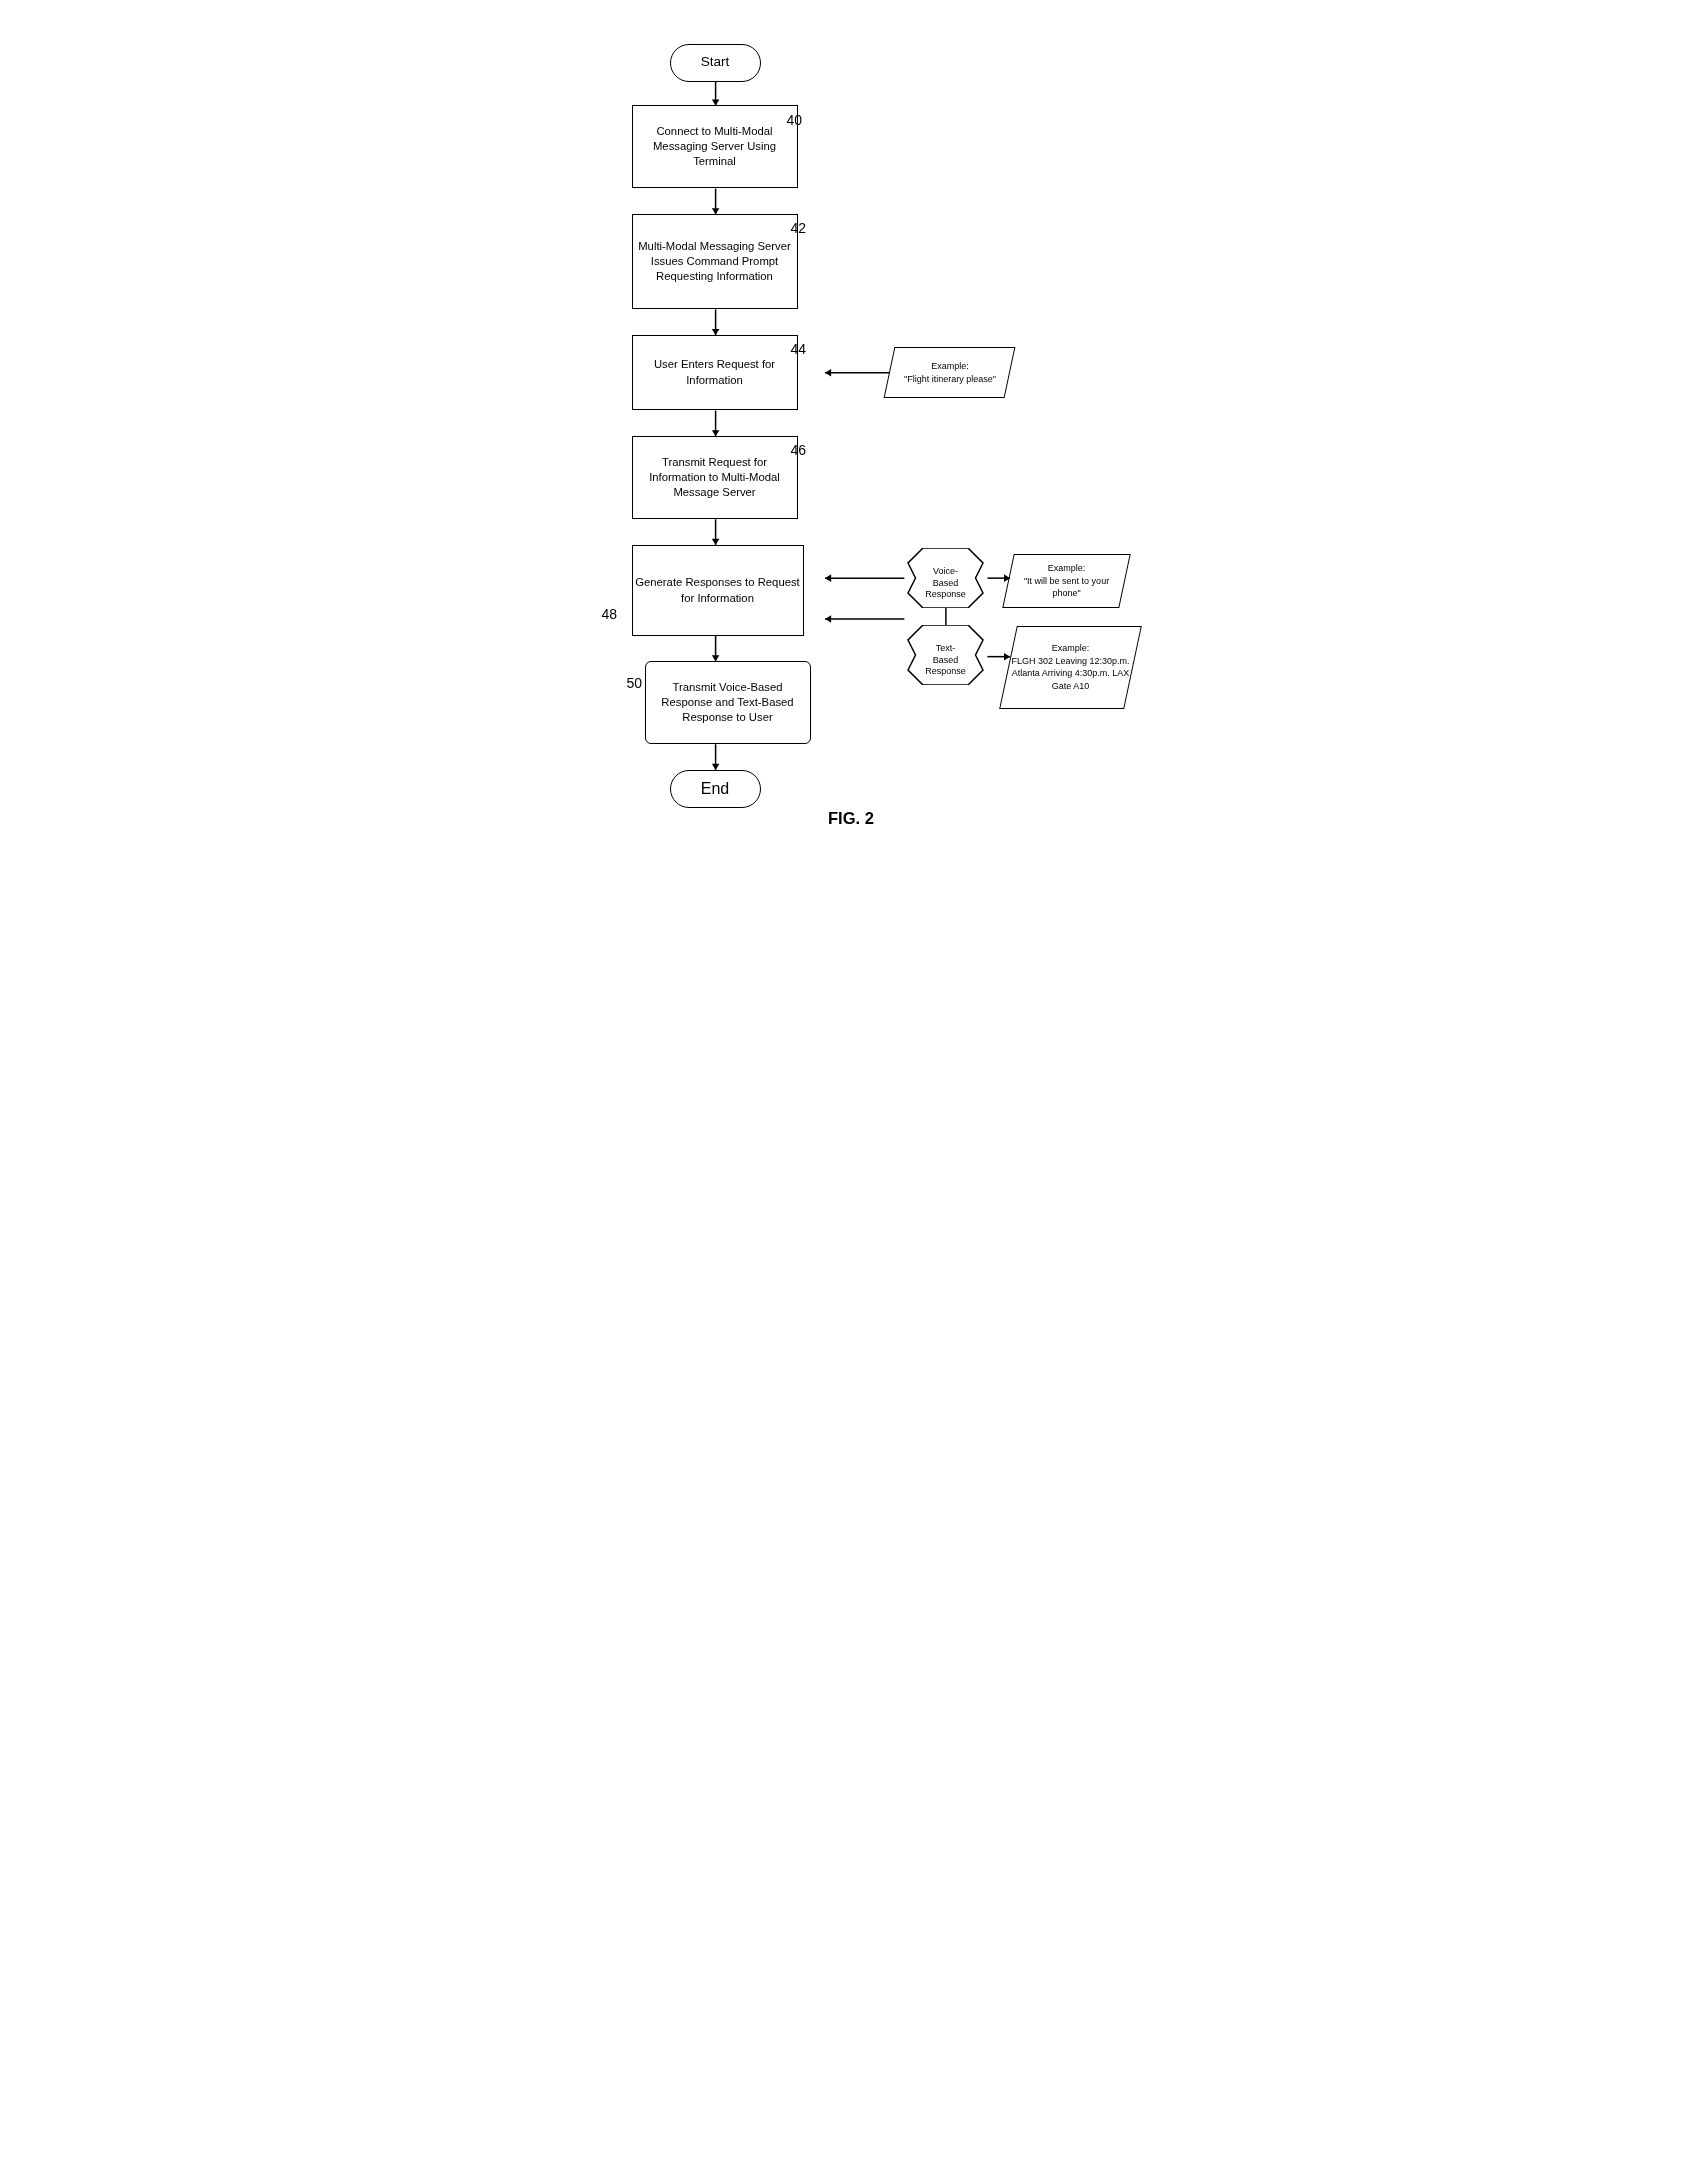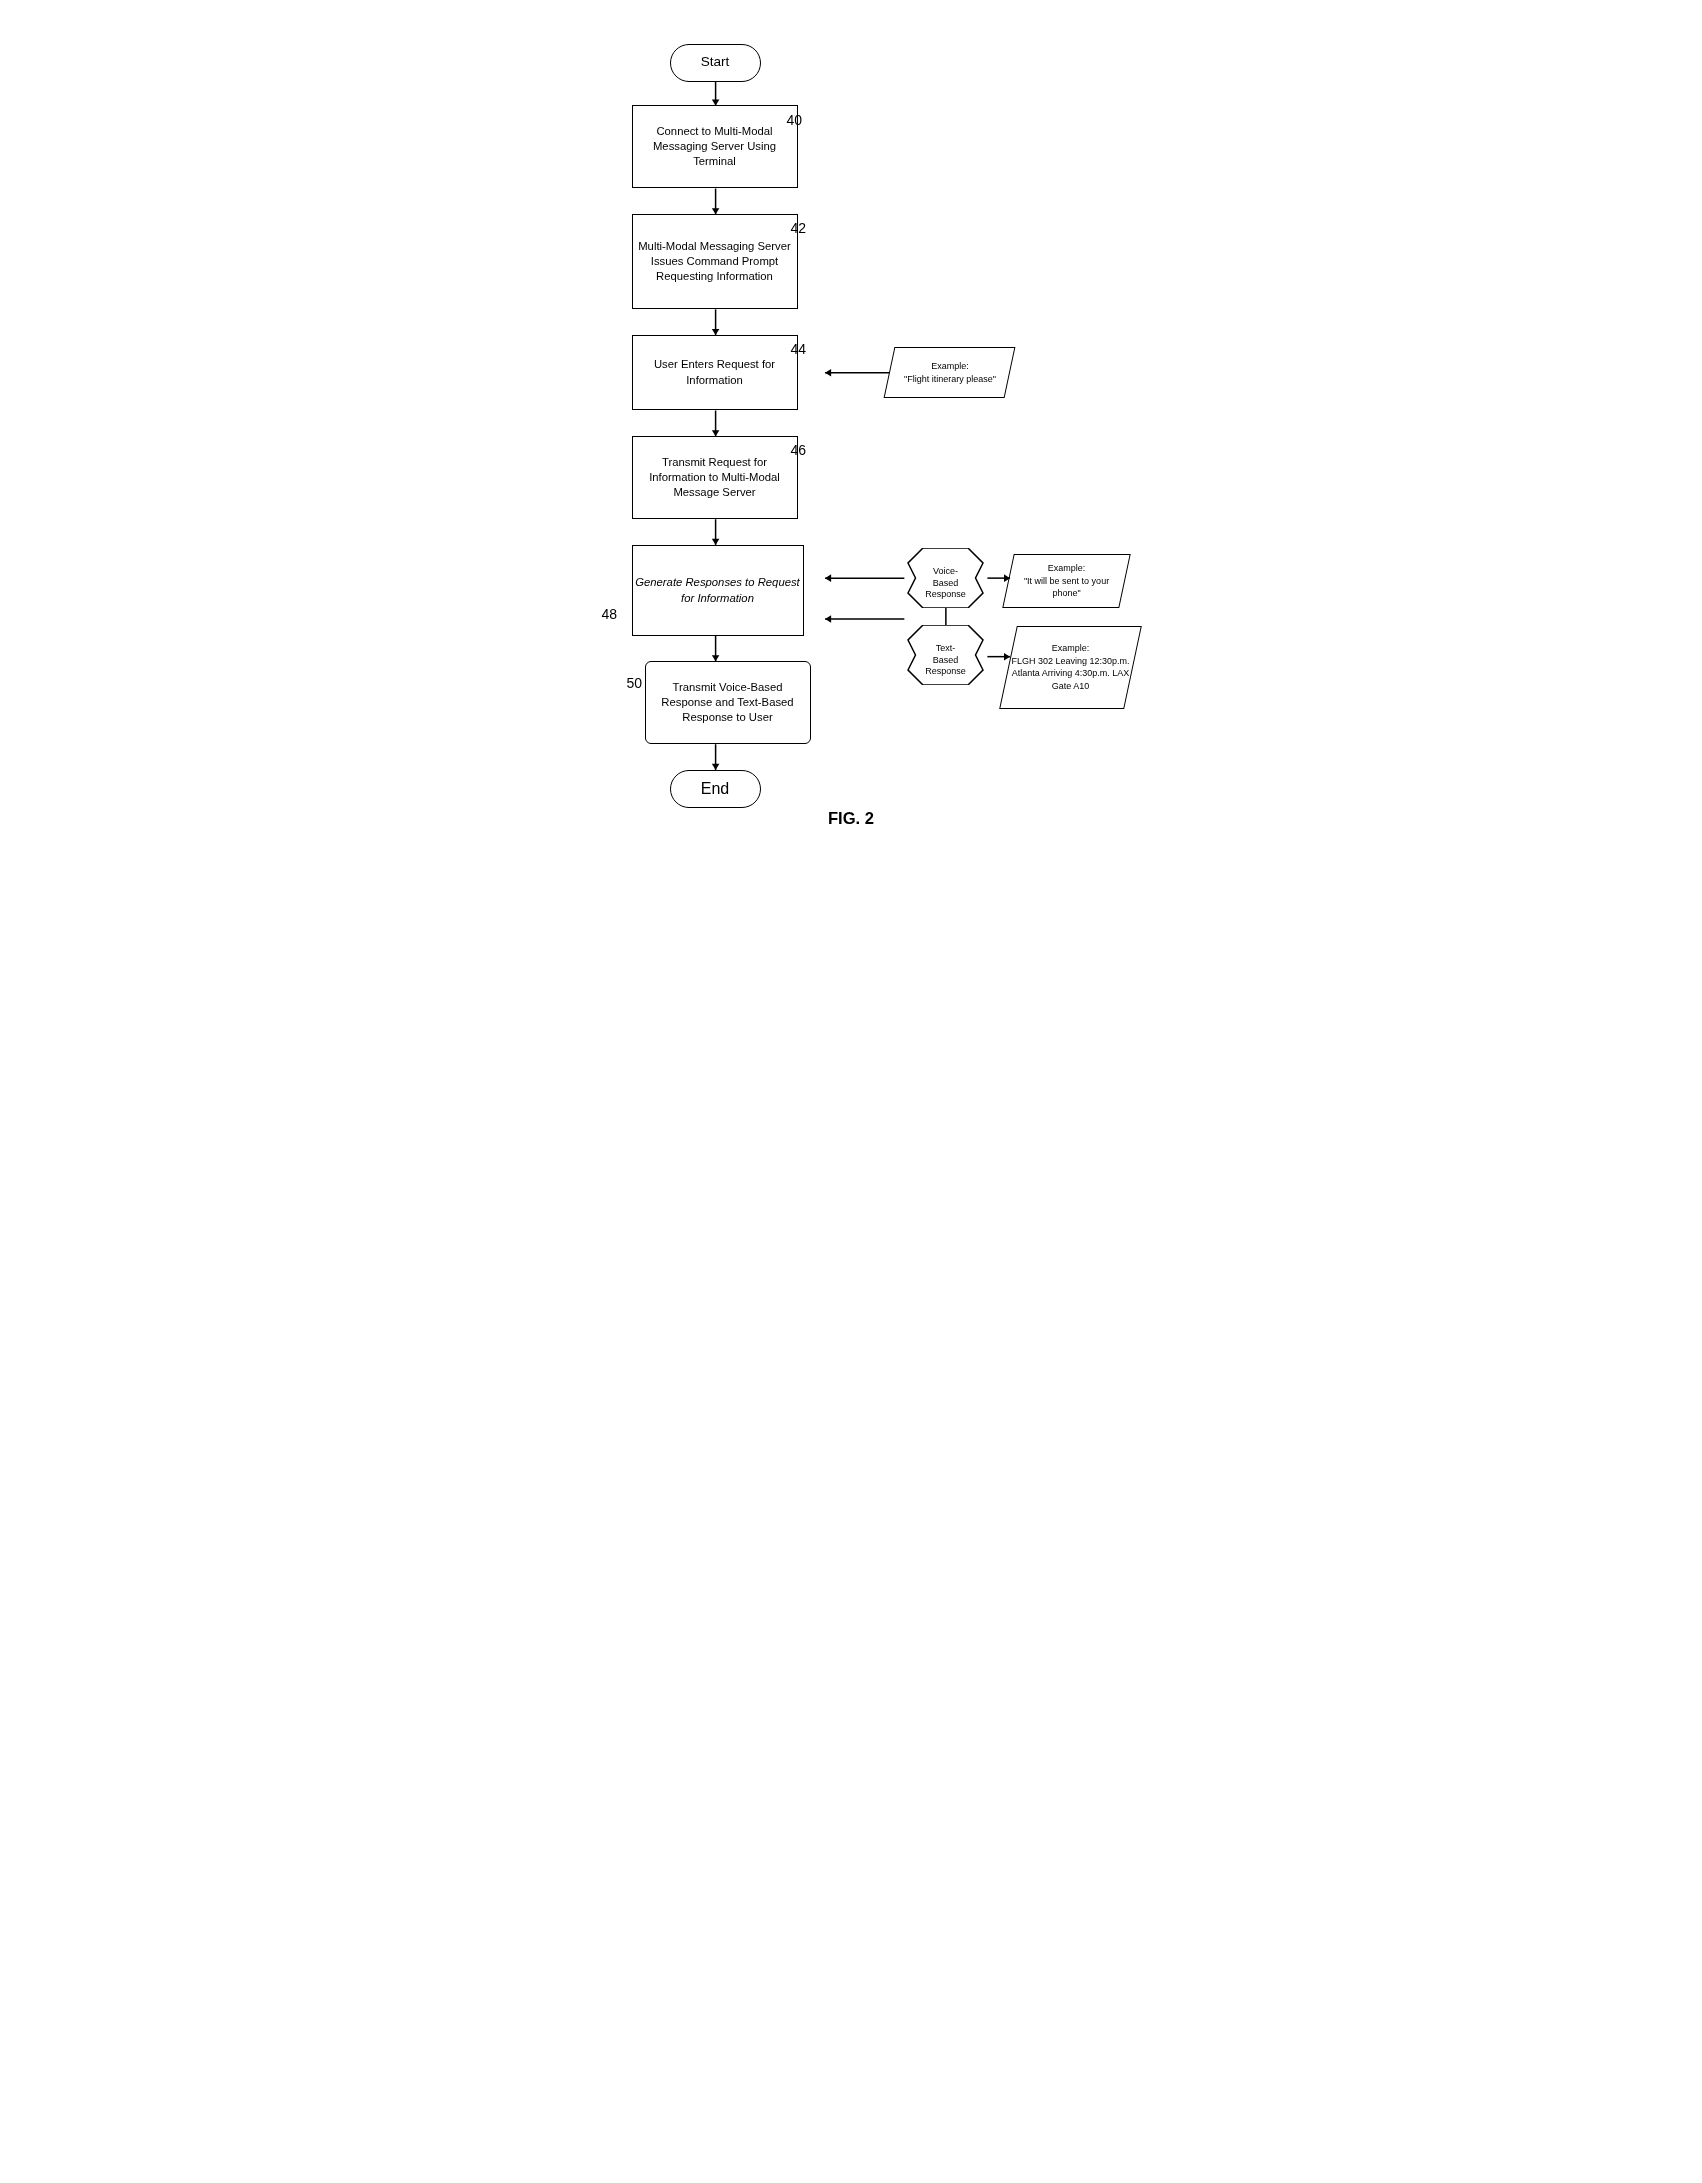--- a/index.html
+++ b/index.html
@@ -143,21 +143,21 @@
     <div class="parallelogram-inner" style="font-size:9px; line-height:1.4; white-space:pre-line; text-align:center;">Example:
 "Flight itinerary please"</div>
   </div>
 
   <div class="step-label" style="left:234px; top:412px;">46</div>
 
   <div class="shape rectangle" style="left:75px; top:406px; width:166px; height:83px;">Transmit Request for Information to Multi-Modal Message Server</div>
 
   <div class="step-label" style="left:45px; top:528px;margin-top:48px;">48</div>
 
-  <div class="shape rectangle" style="left:75px; top:515px; width:172px; height:91px;font-style:italic;">Generate Responses to Request for Information</div>
+  <div class="shape rectangle" style="left:75px; top:515px; width:172px; height:91px;">Generate Responses to Request for Information</div>
 
   <svg style="position:absolute; left:343px; top:518px; width:91px; height:60px;" viewBox="0 0 120 80" width="91" height="60">
     <polygon points="20,40 10,20 30,0 90,0 110,20 100,40 110,60 90,80 30,80 10,60" fill="white" stroke="black" stroke-width="2"></polygon>
     <text x="60" y="35" text-anchor="middle" font-size="12" font-family="Arial">Voice-</text>
     <text x="60" y="50" text-anchor="middle" font-size="12" font-family="Arial">Based</text>
     <text x="60" y="65" text-anchor="middle" font-size="12" font-family="Arial">Response</text>
   </svg>
 
   <div class="parallelogram" style="left:451px; top:524px; width:117px; height:54px;">
     <div class="parallelogram-inner" style="font-size:9px; line-height:1.4; white-space:pre-line; text-align:center;">Example:

